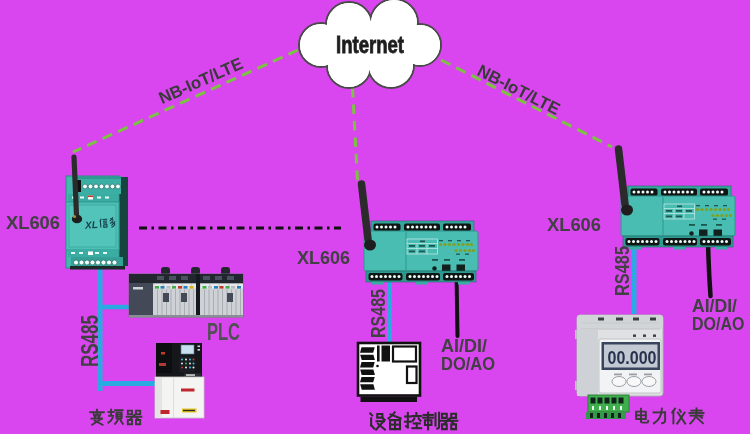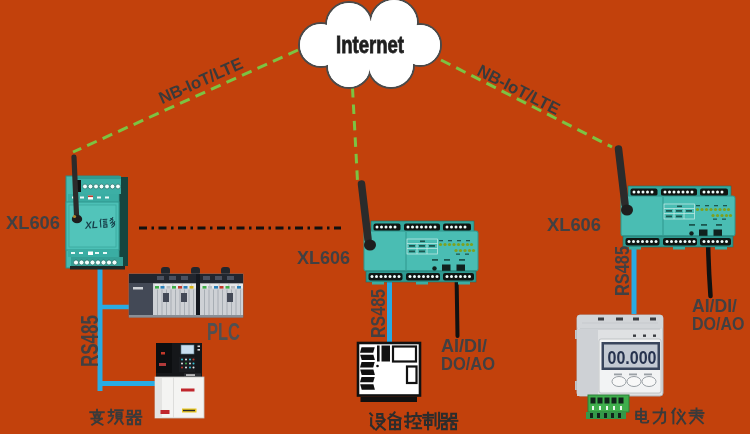--- a/index.html
+++ b/index.html
@@ -1,16 +1,16 @@
 <!DOCTYPE html>
 <html><head>
 <meta charset="utf-8">
 <style>
 html,body{margin:0;padding:0;background:#fff;}
-#stage{position:relative;width:750px;height:434px;background:#c2410c;overflow:hidden;}
+#stage{position:relative;width:750px;height:434px;background:#d946ef;overflow:hidden;}
 text{font-family:"Liberation Sans",sans-serif;}
 </style>
 </head>
 <body>
 <div id="stage">
 <svg width="750" height="434" viewBox="0 0 750 434">
 <defs>
 
   <g id="g-bian" fill="none">
     <path d="M8,0.6 V3"></path>

